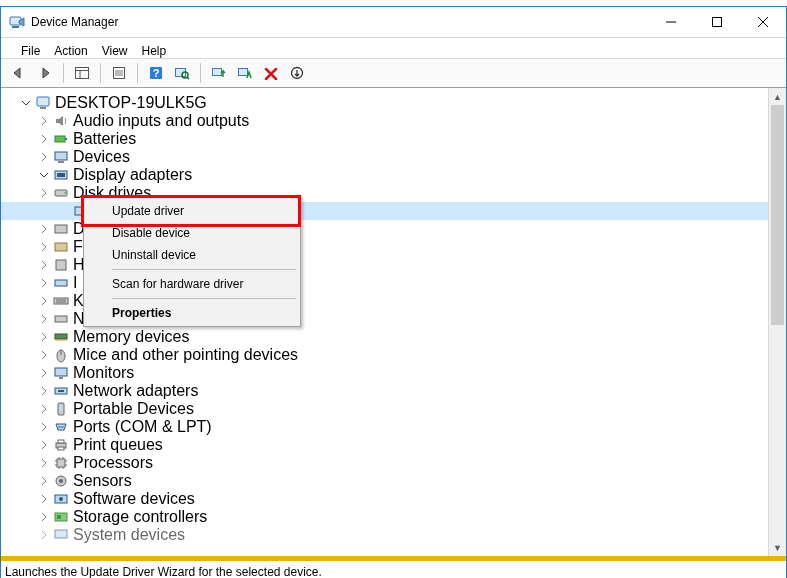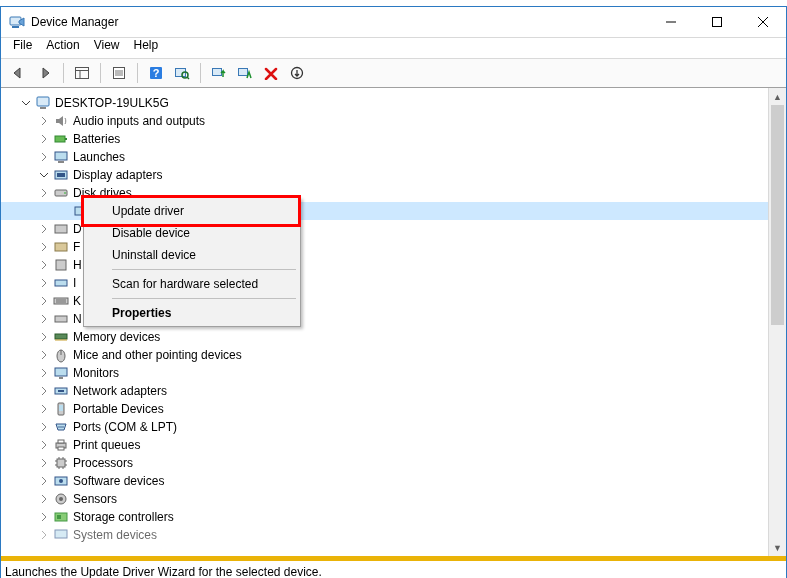--- a/index.html
+++ b/index.html
@@ -42,22 +42,22 @@
   .win-btn {
     width: 46px; height: 100%;
     display: flex; align-items: center; justify-content: center;
     font-size: 14px;
     font-family: inherit;
   }
   
   .menubar {
     height: 20px;
     display: flex;
-    align-items: flex-start;
-    padding-left: 12px;
+    align-items: flex-end;
+    padding-left: 20px;
     gap: 14px;
     border-bottom: 1px solid #d9d9d9;
     font-size: 12px;
   }
   .menubar span { cursor: default; }
   
   .toolbar {
     height: 28px;
     display: flex;
     align-items: center;
@@ -103,21 +103,21 @@
     white-space: nowrap;
   }
   .ind { width: 18px; display:inline-block; }
   .exp, .col {
     width: 14px; height: 14px;
     display: inline-flex; align-items: center; justify-content: center;
     margin-right: 2px;
   }
   .exp svg, .col svg { display:block; }
   .ic { width: 16px; height: 16px; margin-right: 4px; display:inline-flex; align-items:center; justify-content:center; }
-  .lbl { font-size: 12px; }
+  .lbl { font-size: 16px; }
   .row.selchild .lbl { background: #cde8ff; }
   
   .ctxmenu {
     position: absolute;
     width: 212px;
     background: #f2f2f2;
     border: 1px solid #a0a0a0;
     box-shadow: 2px 2px 3px rgba(0,0,0,0.25);
     padding: 2px;
     z-index: 10;
@@ -320,21 +320,21 @@
             <svg width="10" height="10">
               <path d="M3 1 L7 5 L3 9" fill="none" stroke="#808080"></path>
             </svg>
           </span>
         <span class="ic">
             <svg width="16" height="16" viewBox="0 0 16 16">
               <rect x="2" y="3" width="12" height="8" fill="#bde" stroke="#358"></rect>
               <rect x="5" y="12" width="6" height="2" fill="#888"></rect>
             </svg>
           </span>
-        <span class="lbl">Launches</span>
+        <span class="lbl">Devices</span>
       </div>
 
       <div class="row">
         <span class="ind"></span>
           <span class="ind"></span>
         <span class="col">
             <svg width="10" height="10">
               <path d="M1 3 L5 7 L9 3" fill="none" stroke="#404040"></path>
             </svg>
           </span>
@@ -620,42 +620,42 @@
       <div class="row">
           <span class="ind"></span>
           <span class="ind"></span>
           <span class="exp">
             <svg width="10" height="10">
               <path d="M3 1 L7 5 L3 9" fill="none" stroke="#808080"></path>
             </svg>
           </span>
           <span class="ic">
             <svg width="16" height="16">
+              <circle cx="8" cy="8" r="5" fill="#ccc" stroke="#666"></circle>
+              <circle cx="8" cy="8" r="2" fill="#666"></circle>
+            </svg>
+          </span>
+          <span class="lbl">Sensors</span>
+        </div>
+
+      <div class="row">
+          <span class="ind"></span>
+          <span class="ind"></span>
+          <span class="exp">
+            <svg width="10" height="10">
+              <path d="M3 1 L7 5 L3 9" fill="none" stroke="#808080"></path>
+            </svg>
+          </span>
+          <span class="ic">
+            <svg width="16" height="16">
               <rect x="2" y="4" width="12" height="8" fill="#bde" stroke="#358"></rect>
               <circle cx="8" cy="8" r="2" fill="#358"></circle>
             </svg>
           </span>
           <span class="lbl">Software devices</span>
-        </div>
-
-      <div class="row">
-          <span class="ind"></span>
-          <span class="ind"></span>
-          <span class="exp">
-            <svg width="10" height="10">
-              <path d="M3 1 L7 5 L3 9" fill="none" stroke="#808080"></path>
-            </svg>
-          </span>
-          <span class="ic">
-            <svg width="16" height="16">
-              <circle cx="8" cy="8" r="5" fill="#ccc" stroke="#666"></circle>
-              <circle cx="8" cy="8" r="2" fill="#666"></circle>
-            </svg>
-          </span>
-          <span class="lbl">Sensors</span>
         </div>
 
 
       <div class="row">
           <span class="ind"></span>
           <span class="ind"></span>
           <span class="exp">
             <svg width="10" height="10">
               <path d="M3 1 L7 5 L3 9" fill="none" stroke="#808080"></path>
             </svg>
@@ -683,21 +683,21 @@
             </svg>
           </span>
           <span class="lbl">System devices</span>
         </div>
 
       <div class="ctxmenu" style="left:82px; top:109px;">
         <div class="ctx-item">Update driver</div>
         <div class="ctx-item">Disable device</div>
         <div class="ctx-item">Uninstall device</div>
         <div class="ctx-sep"></div>
-        <div class="ctx-item">Scan for hardware selected</div>
+        <div class="ctx-item">Scan for hardware driver</div>
         <div class="ctx-sep"></div>
         <div class="ctx-item bold">Properties</div>
       </div>
       <div class="ctx-highlight" style="left:80px; top:107px; width:214px; height:26px;"></div>
 
     </div>
 
     <div class="scrollbar">
       <div class="sb-arrow">▲</div>
       <div class="sb-track">

